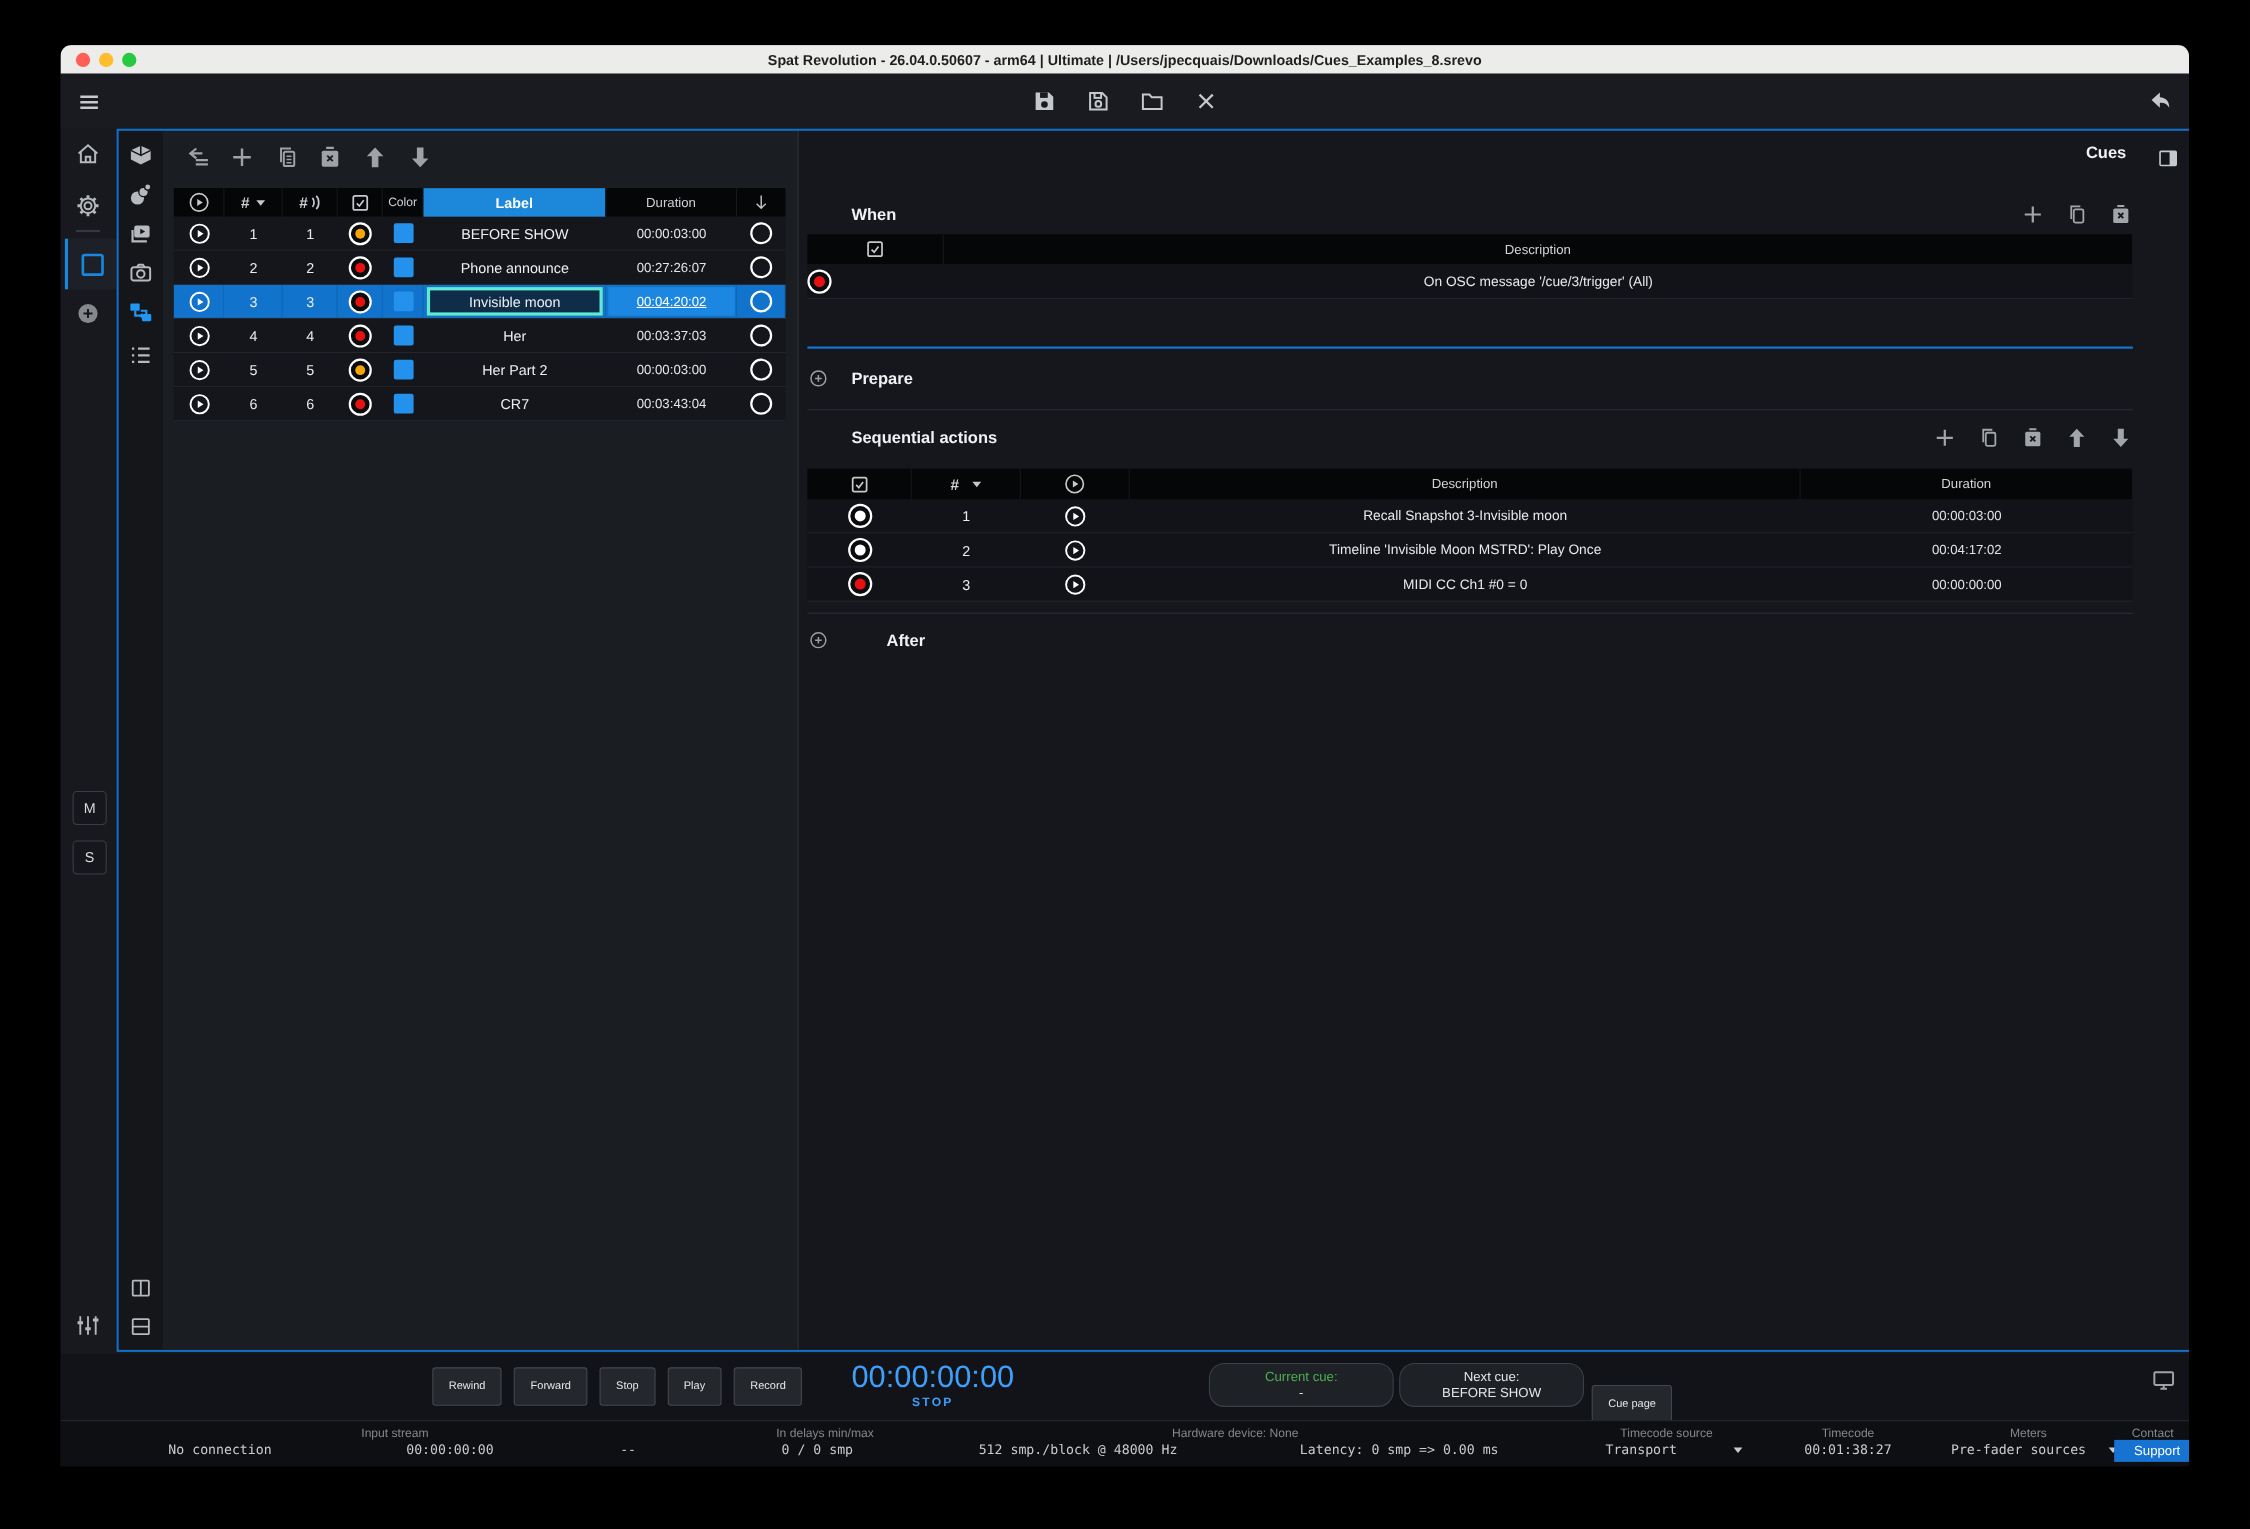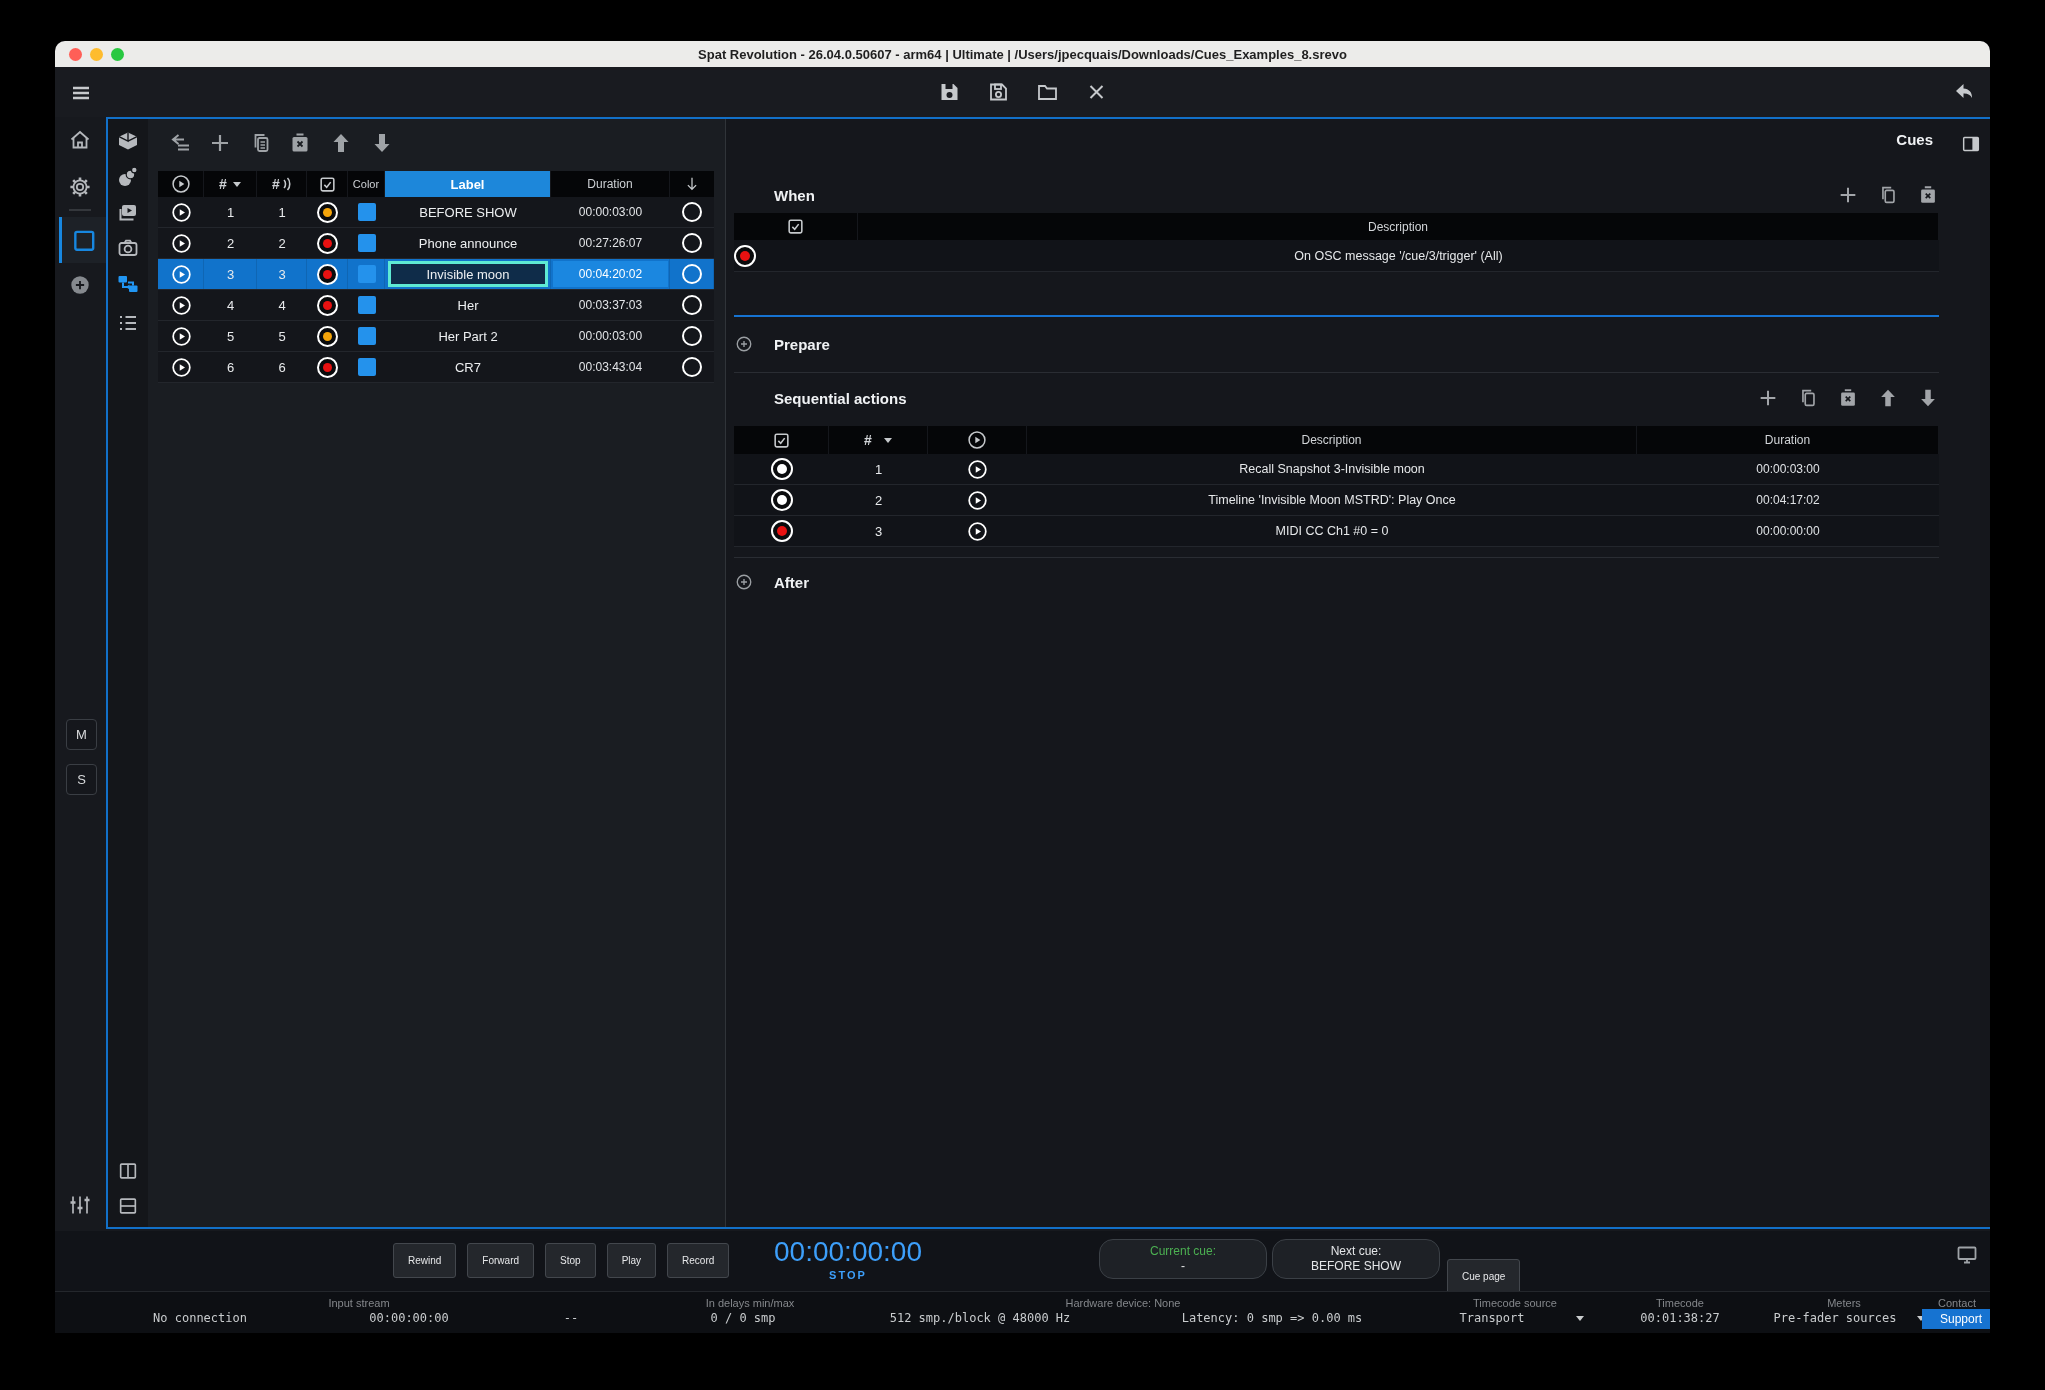--- a/index.html
+++ b/index.html
@@ -56,21 +56,21 @@
   .cue-row.selected .cell{box-shadow:inset -1px 0 0 #0f66b4;}
   .num-txt{font-size:13px;color:#e8eaec;}
   .dot{width:21px;height:21px;border-radius:50%;border:2px solid #fff;background:#0a0b0d;display:flex;align-items:center;justify-content:center;box-sizing:border-box;}
   .dot .core{width:9px;height:9px;border-radius:50%;}
   .dot-red .core{background:#e81111}.dot-amber .core{background:#f5a50a}
   .swatch{width:18px;height:18px;border-radius:2px;background:#2492ec;}
   .ring{width:20px;height:20px;border-radius:50%;border:2px solid #fff;box-sizing:border-box;}
   .label-box{width:160px;height:26px;display:flex;align-items:center;justify-content:center;font-size:13px;color:#edeff1;box-sizing:border-box;}
   .cue-row.selected .label-box{background:#0f2c49;border:3px solid #5eead4;}
   .dur-box{width:115px;height:26px;display:flex;align-items:center;justify-content:center;font-size:12px;color:#e3e5e8;box-sizing:border-box;}
-  .cue-row.selected .dur-box{background:#1b87e0;color:#fff;}
+  .cue-row.selected .dur-box{background:#1b87e0;color:#fff;text-decoration:underline;}
 
   
   .right-panel{position:absolute;left:617px;top:0;right:0;bottom:0;background:#15171c;border-left:1px solid #303439;padding:0 52px 0 8px;box-sizing:border-box;}
   .cues-label{position:absolute;top:12px;right:58px;font-size:15px;font-weight:bold;color:#f0f2f4;}
   .panel-toggle{position:absolute;top:14px;right:9px;width:22px;height:22px;}
   .sec-head{display:flex;align-items:center;justify-content:space-between;height:28px;}
   .sec-head.when{margin-top:62px;}
   .sec-title{font-size:15px;font-weight:bold;color:#f0f2f4;margin-left:40px;}
   .icon-row{display:flex;gap:18px;align-items:center;}
   .ri-ic{width:22px;height:22px;display:flex;align-items:center;justify-content:center;}
@@ -92,21 +92,21 @@
   .prepare-row{margin-top:12px;}
   .sep-a{margin-top:13px;}
   .sec-head.seq{margin-top:11px;}
   .seq-table{margin-top:14px;}
   .seq-table .t-head{height:28px;}
   .st-check{width:95px}.st-num{width:99px}.st-play{width:99px}.st-desc{width:610px}.st-dur{flex:1;border-right:none}
   .seq-row .cell{display:flex;align-items:center;justify-content:center;height:100%;box-sizing:border-box;}
   .s-desc-txt{font-size:12.5px;color:#e6e8ea;}
   .s-dur-txt{font-size:12px;color:#dfe2e5;}
   .sep-b{margin-top:10px;}
-  .after-row{margin-top:9px;}
+  .after-row{margin-top:9px;gap:32px;}
 
   
   .transport{position:absolute;left:0;right:0;top:1190px;height:60px;background:#111318;}
   .t-buttons{position:absolute;left:338px;top:12px;display:flex;gap:11px;}
   .t-btn{height:35px;padding:0 14px;background:#24272c;border:1px solid #43474d;border-radius:3px;color:#e6e7e9;font-size:10px;display:flex;align-items:center;justify-content:center;font-family:"Liberation Sans",sans-serif;}
   .timecode-block{position:absolute;left:698px;top:5px;width:190px;text-align:center;}
   .tc-main{font-size:28px;color:#3d9ffa;white-space:nowrap;}
   .tc-state{font-size:11px;font-weight:bold;color:#3d9ffa;letter-spacing:2px;margin-top:1px;}
   .cue-info{position:absolute;left:1044px;top:8px;display:flex;gap:5px;}
   .info-box{width:168px;height:40px;background:#1e2126;border:1px solid #3b4046;border-radius:14px;display:flex;flex-direction:column;align-items:center;justify-content:center;box-sizing:border-box;}

